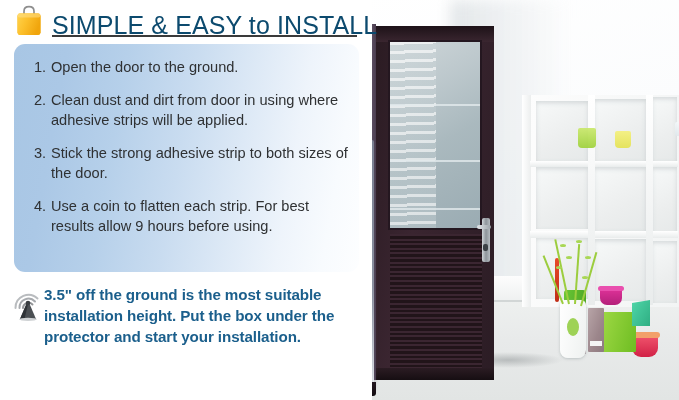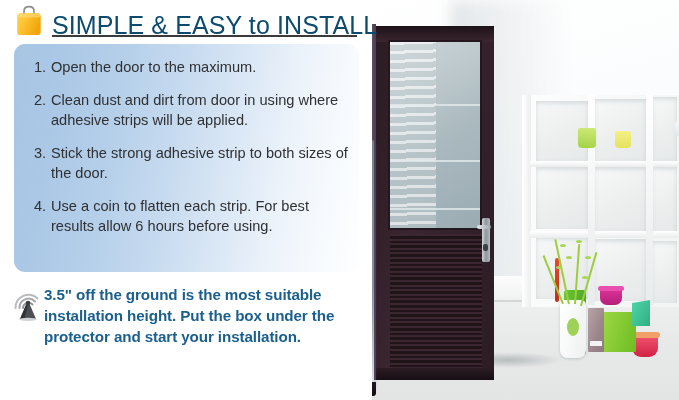--- a/index.html
+++ b/index.html
@@ -284,36 +284,36 @@
       </span>
       <div class="title">SIMPLE &amp; EASY to INSTALL</div>
       <div class="title-rule"></div>
     </div>
 
     <div class="steps-panel">
       <div class="steps-list">
 
         <div class="step">
           <span class="step-num">1.</span>
-          <span class="step-txt">Open the door to the maximum.</span>
+          <span class="step-txt">Open the door to the ground.</span>
         </div>
 
         <div class="step">
           <span class="step-num">2.</span>
           <span class="step-txt">Clean dust and dirt from door in using where adhesive strips will be applied.</span>
         </div>
 
         <div class="step">
           <span class="step-num">3.</span>
           <span class="step-txt">Stick the strong adhesive strip to both sizes of the door.</span>
         </div>
 
         <div class="step">
           <span class="step-num">4.</span>
-          <span class="step-txt">Use a coin to flatten each strip. For best results allow 6 hours before using.</span>
+          <span class="step-txt">Use a coin to flatten each strip. For best results allow 9 hours before using.</span>
         </div>
 
       </div>
     </div>
 
     <div class="note">
       <span class="signal-icon">
         <svg width="34" height="36" viewBox="0 0 34 36">
           <g fill="none" stroke="#b9bcbf" stroke-width="2" stroke-linecap="round">
             <path d="M4.5 22 A13 13 0 0 1 26.5 12.5"></path>

